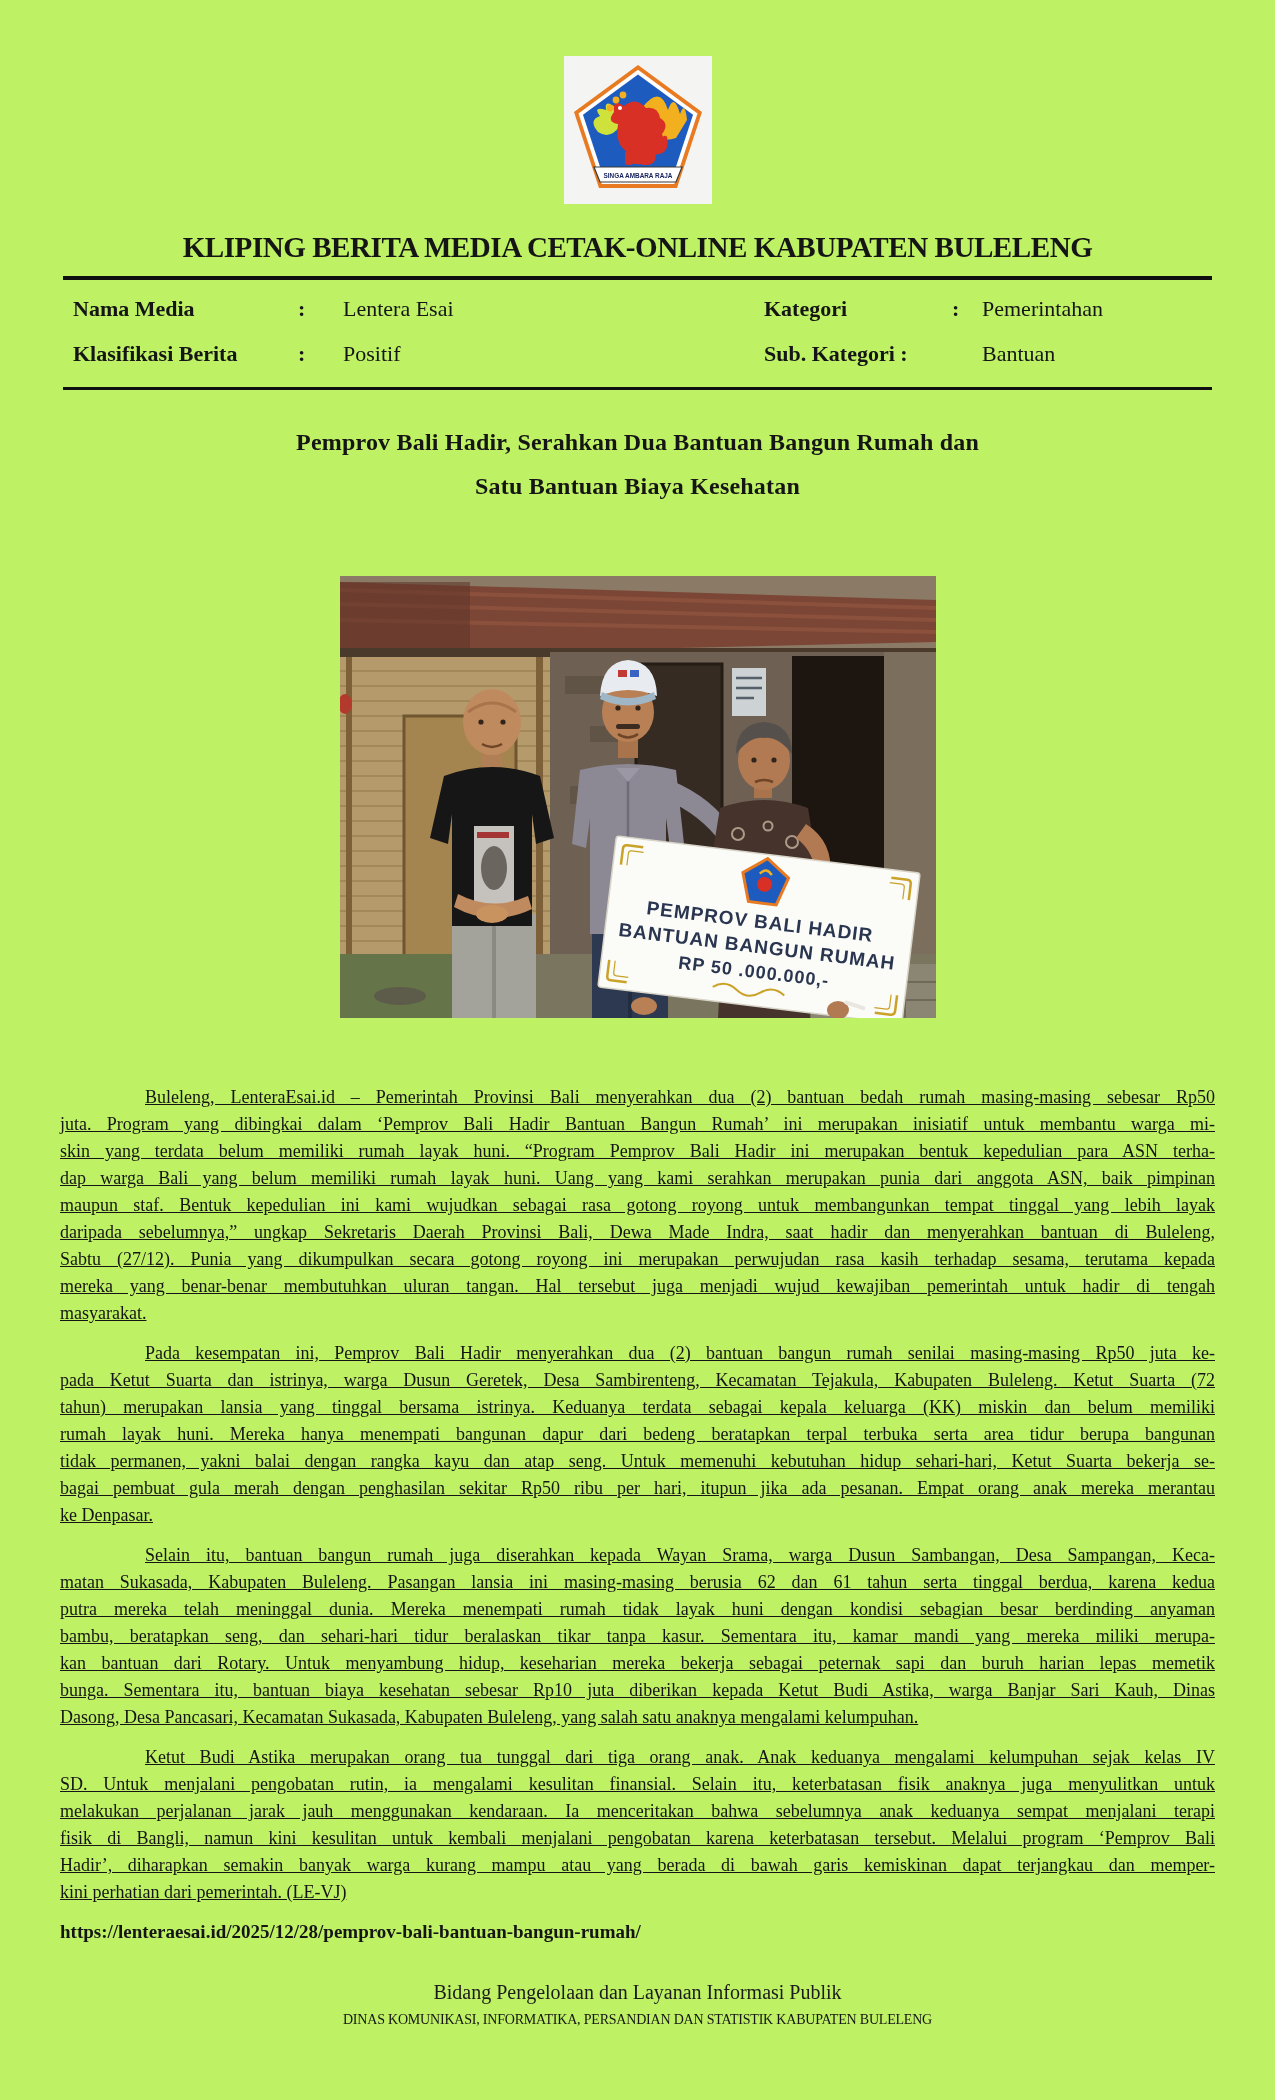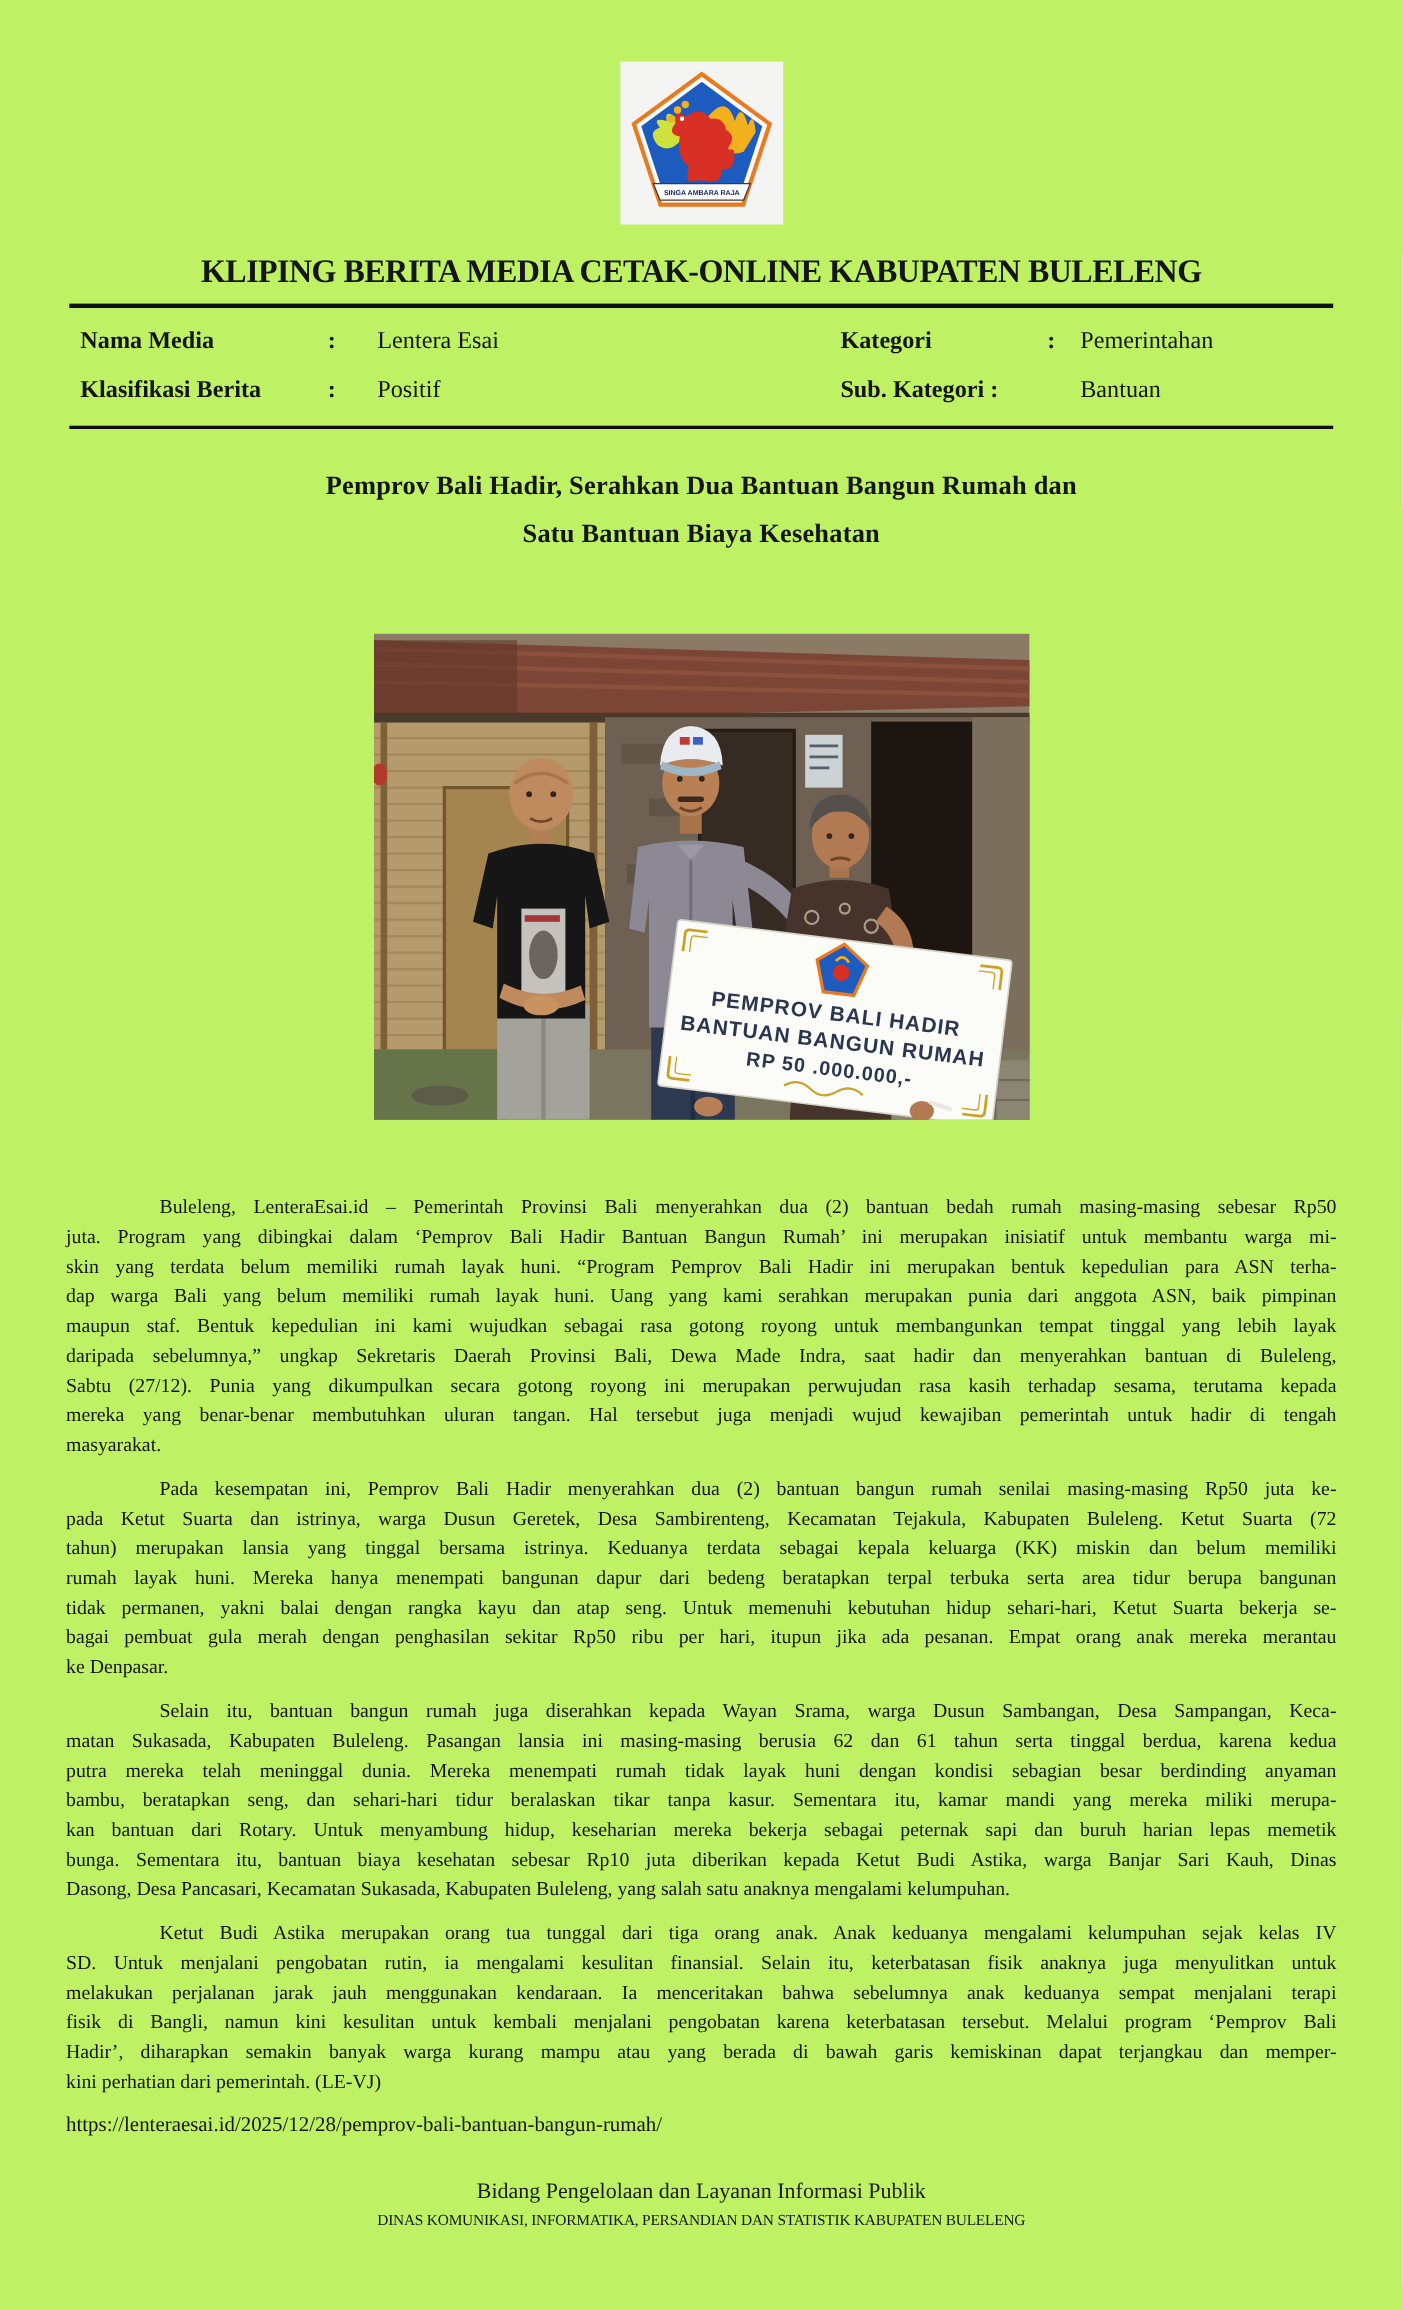--- a/index.html
+++ b/index.html
@@ -24,25 +24,25 @@
   .meta-label{font-weight:bold;padding-left:10px;}
   .meta-colon{font-weight:bold;text-align:left;}
   .meta-label2{font-weight:bold;padding-left:12px;}
   
   h2.article-title{margin:30px 0 0;font-size:24px;line-height:44px;font-weight:bold;text-align:center;letter-spacing:0.2px;}
   h2.article-title span{display:block;}
   
   figure.photo{margin:68px auto 0;width:596px;height:442px;padding:0;}
   
   .body-text{margin:66px 60px 0 60px;font-size:18px;line-height:27px;}
-  .para{margin:0 0 13px 0;}
+  .para{margin:0 0 13px 0;text-decoration:underline;}
   .bline{display:block;text-align:justify;text-align-last:justify;}
   .bline.first{text-indent:85px;}
   .bline.last{text-align-last:left;}
-  .source-url{margin:10px 60px 0;font-size:19px;line-height:26px;font-weight:normal;}
+  .source-url{margin:10px 60px 0;font-size:19px;line-height:26px;font-weight:bold;}
   
   .footer{margin-top:34px;text-align:center;}
   .footer-division{font-family:Liberation Serif, serif;font-size:20px;line-height:26px;color:#1b1b1b;}
   .footer-agency{font-family:"Liberation Serif", serif;font-size:14px;line-height:30px;font-weight:normal;letter-spacing:-0.2px;}
 </style>
 </head>
 <body>
 
 <div class="page">
 

